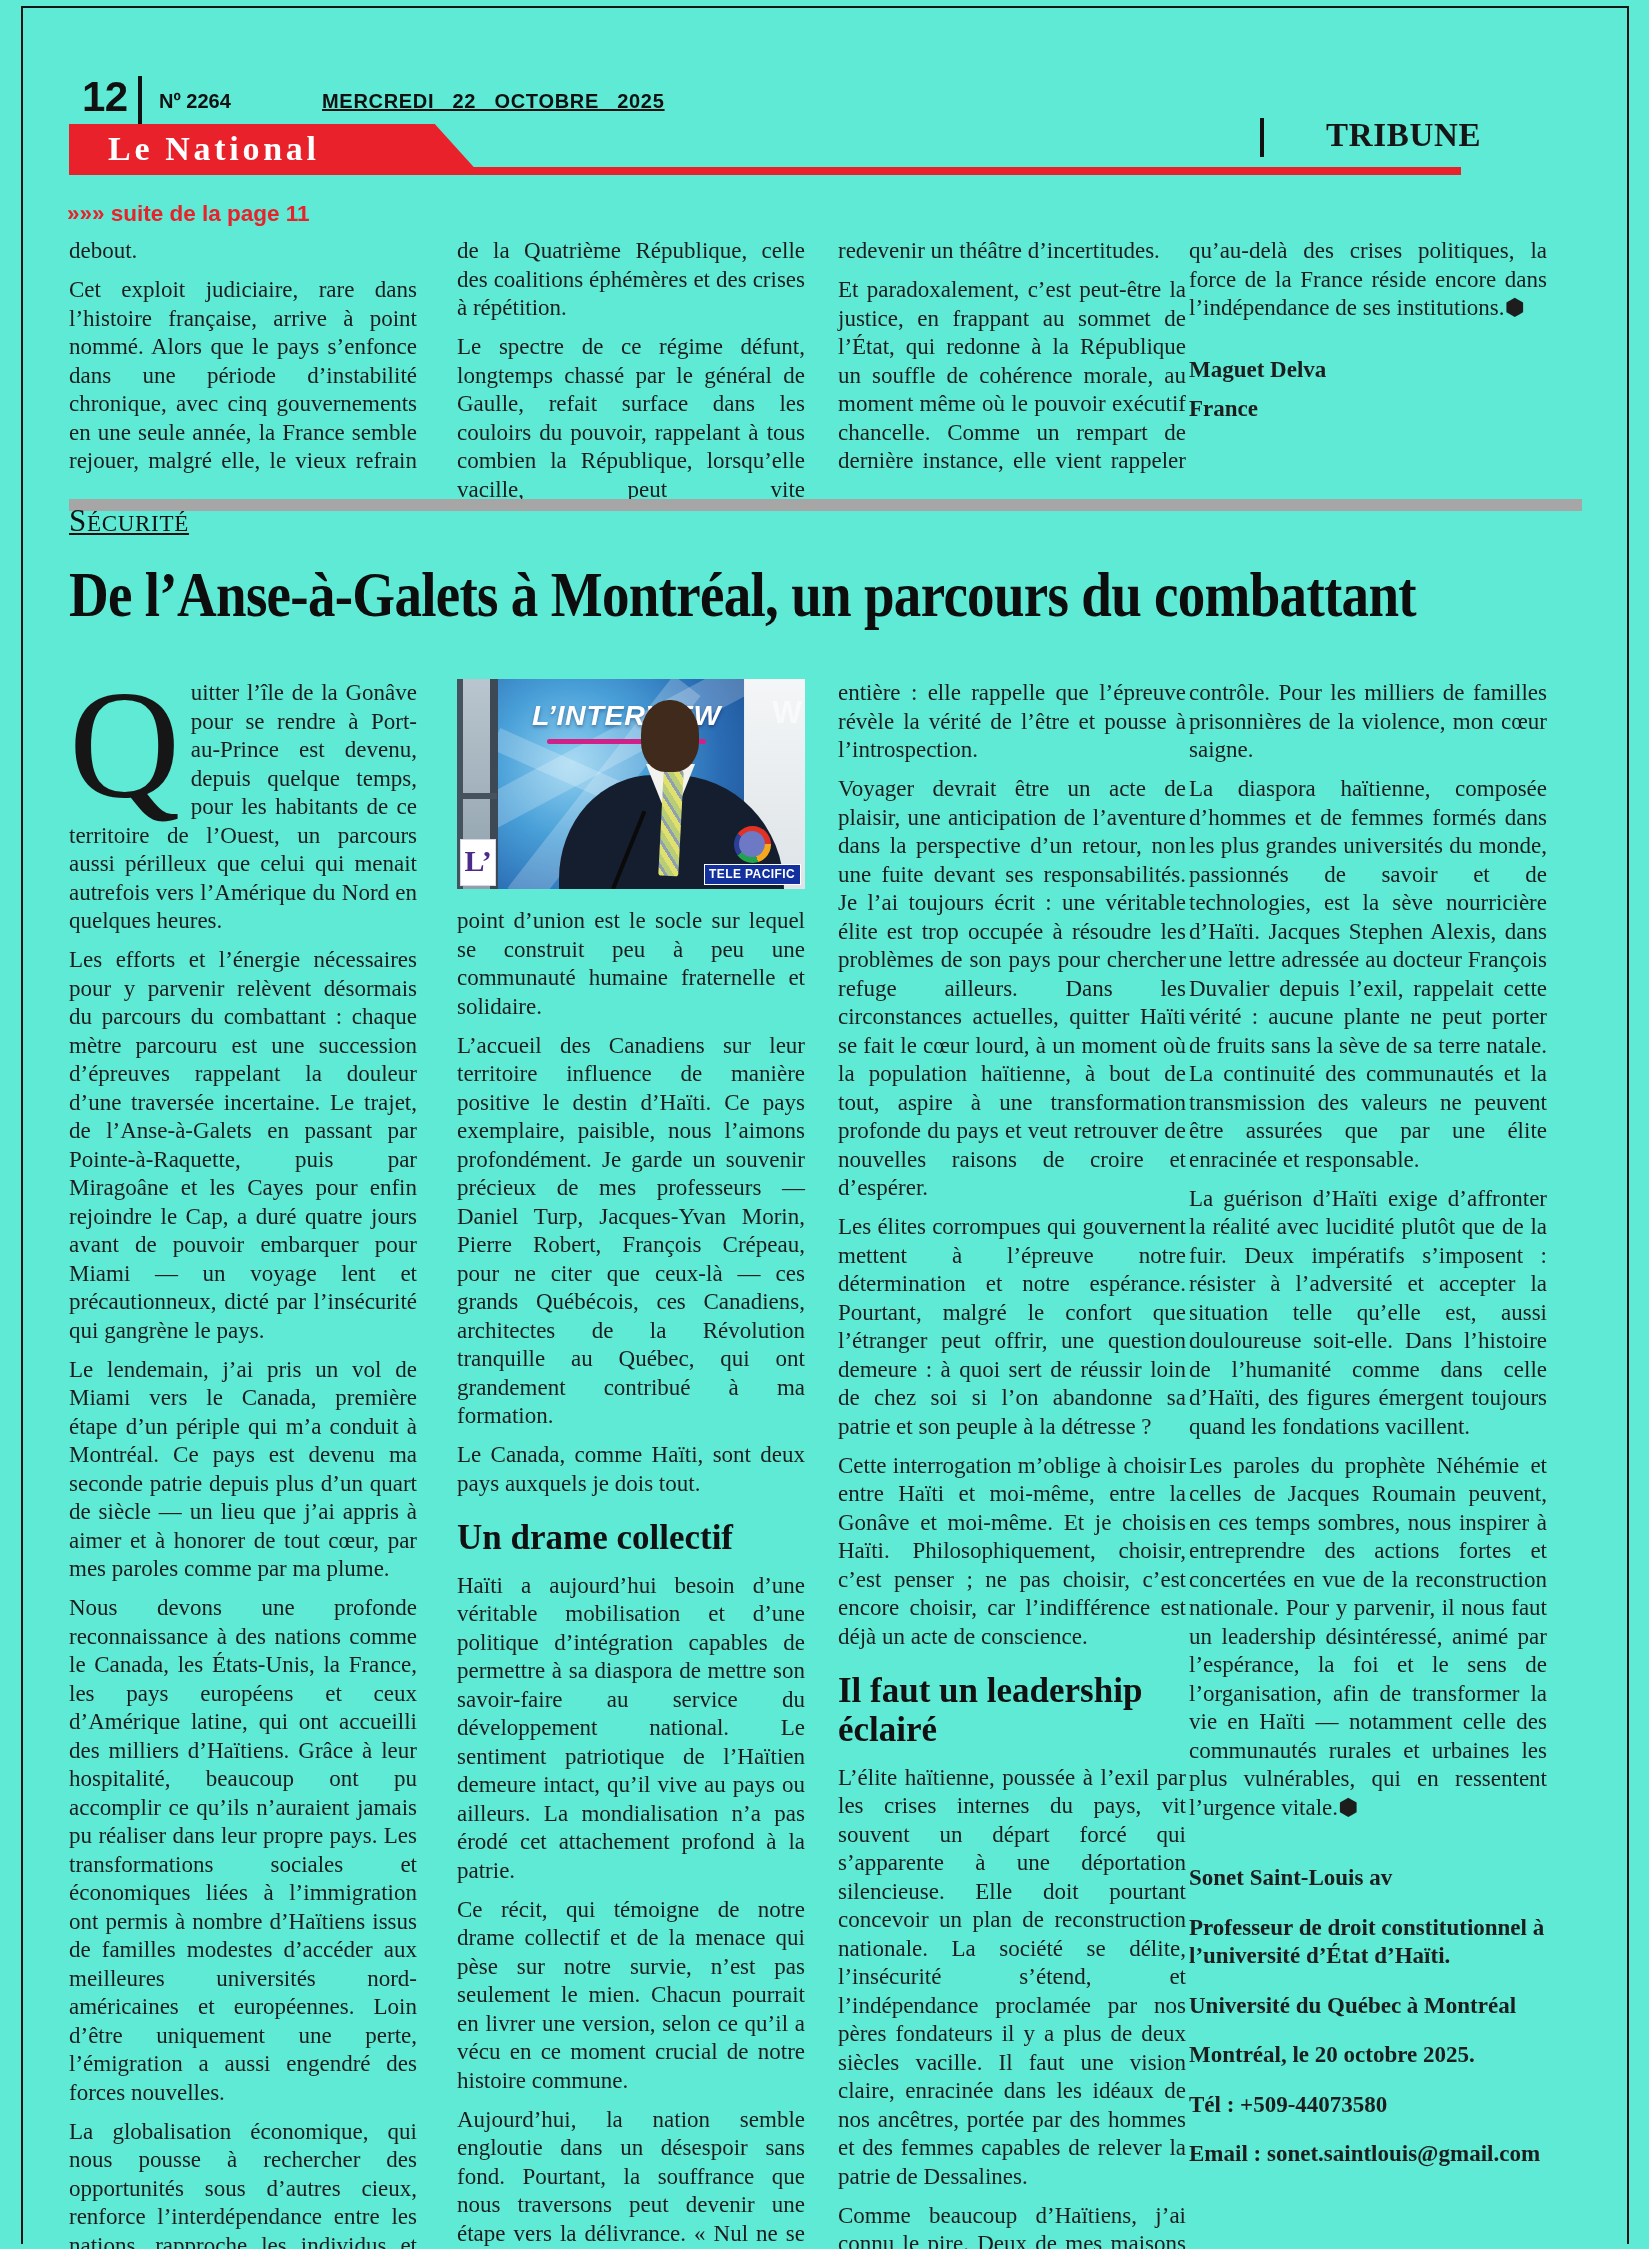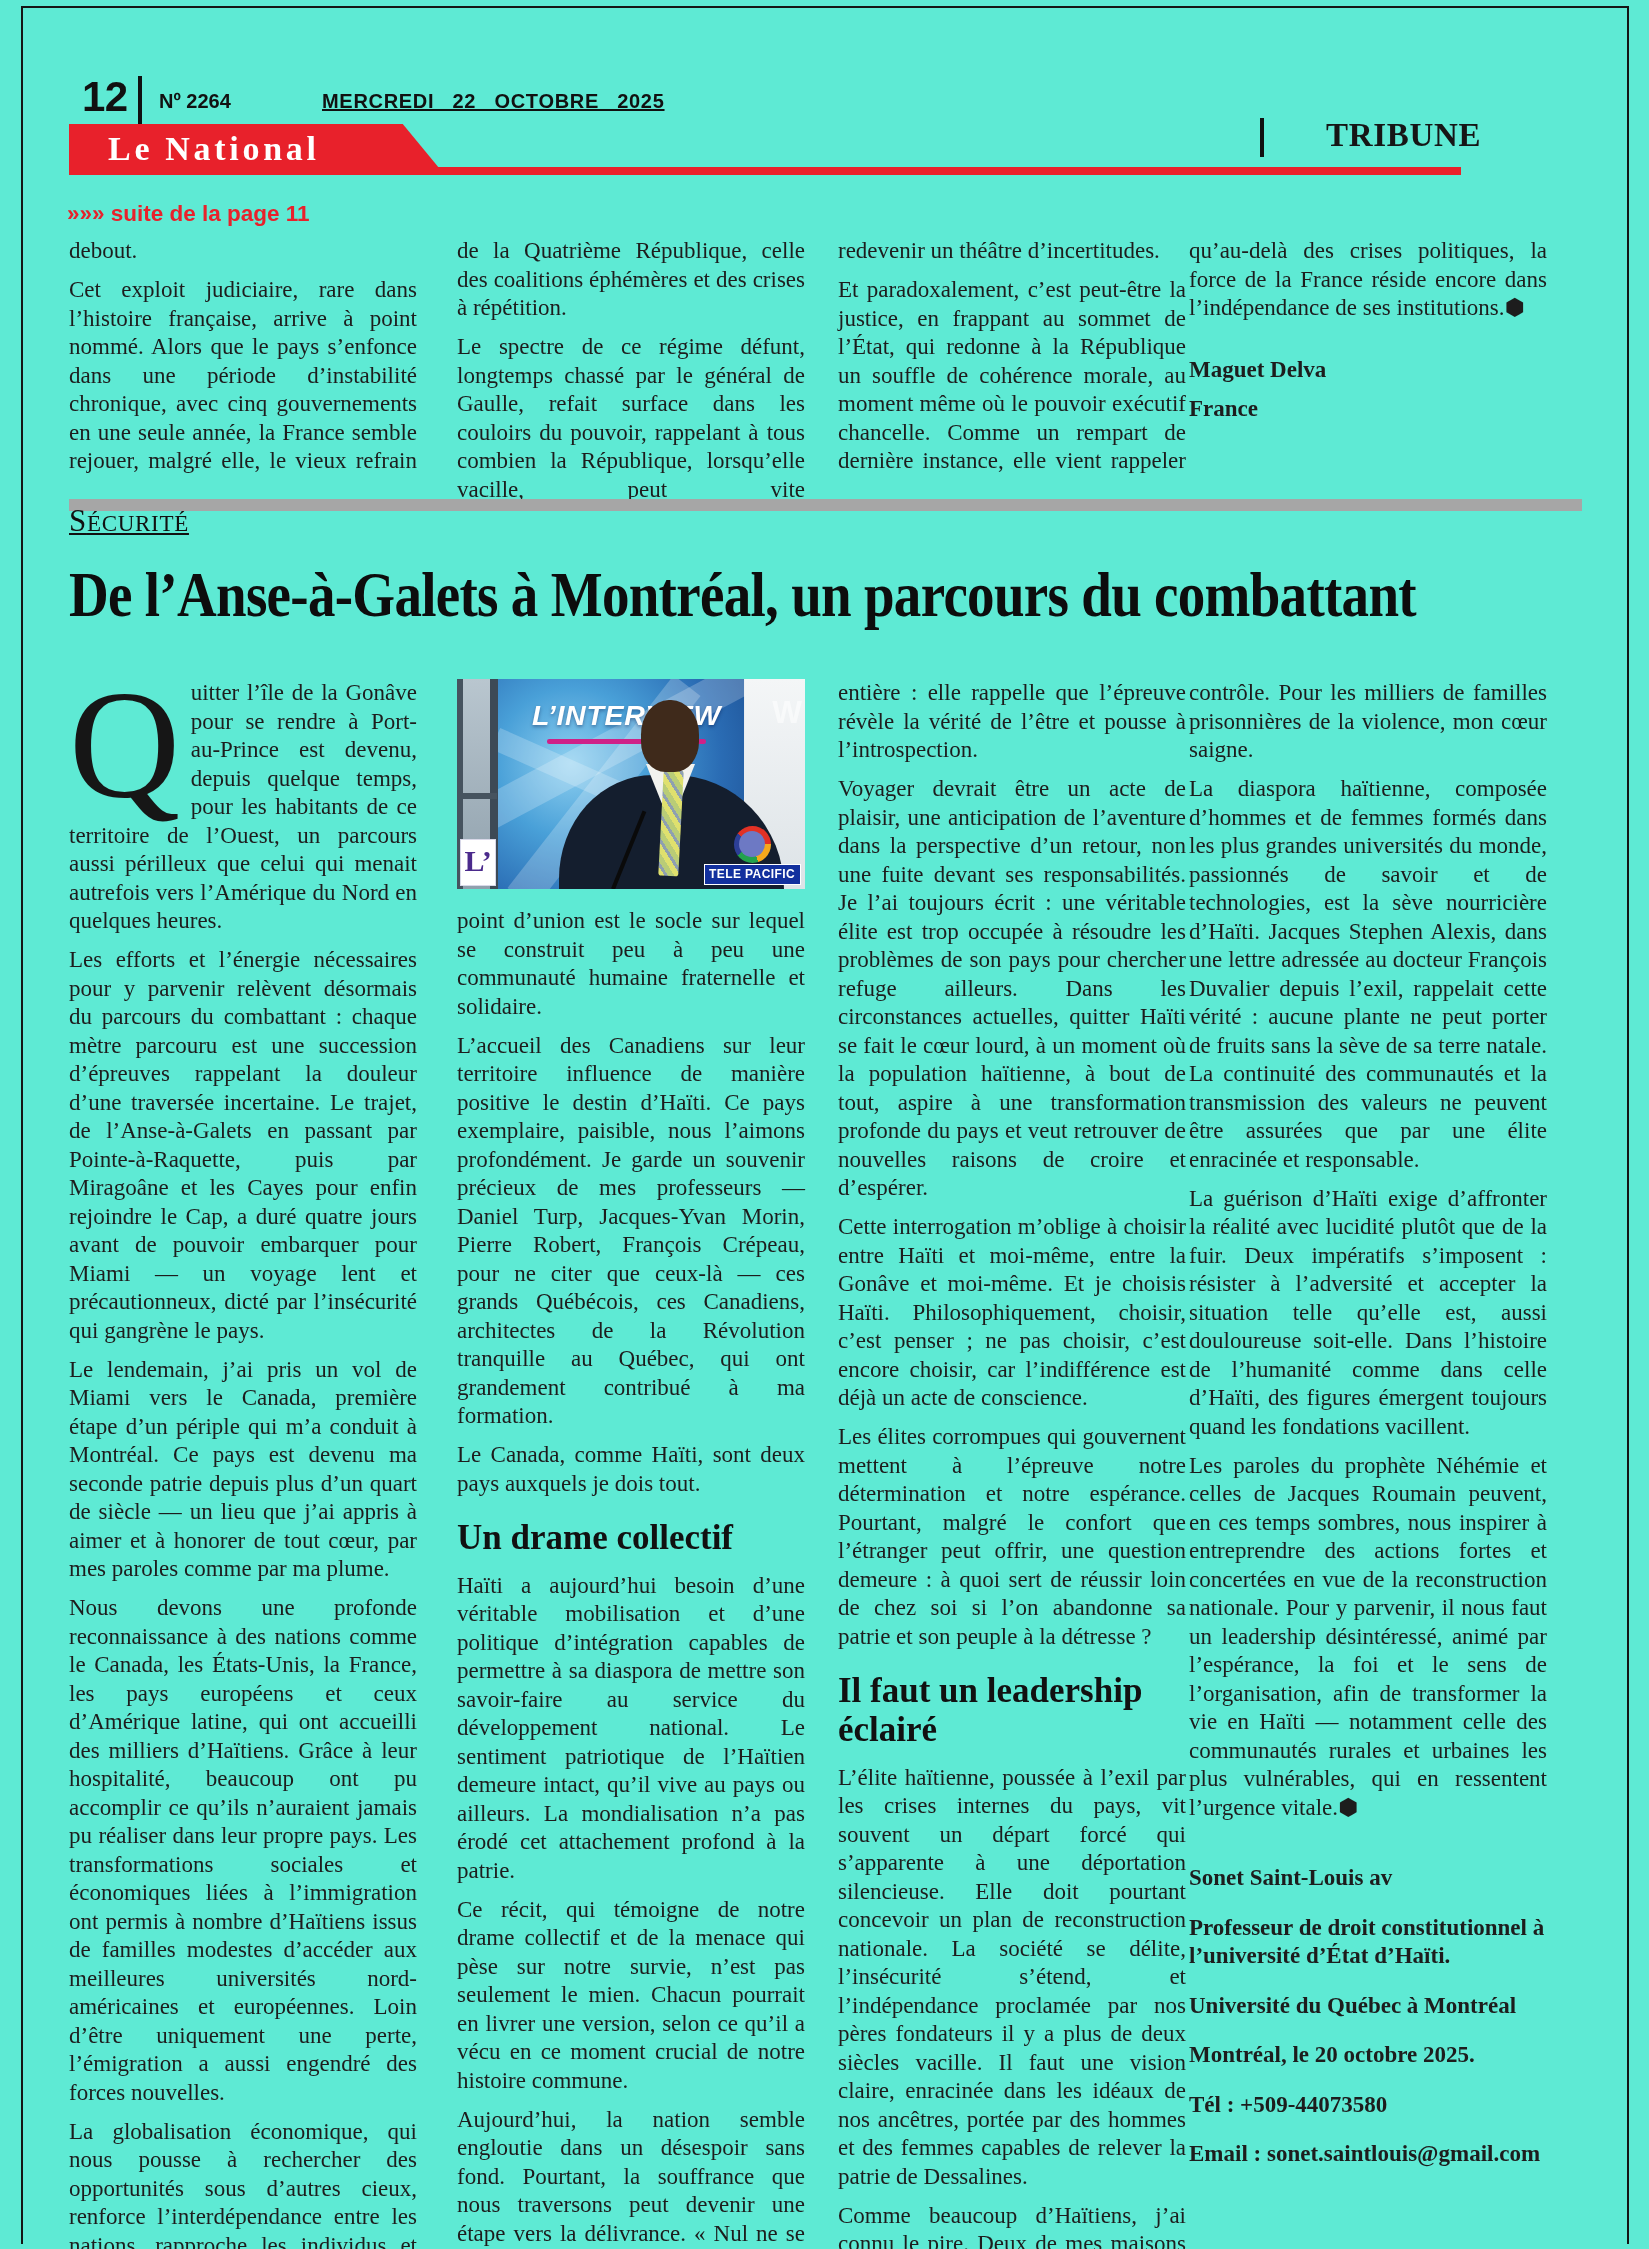--- a/index.html
+++ b/index.html
@@ -14,21 +14,21 @@
   .edge-top   { left:21px;  top:6px; width:1608px; height:1.5px; }
 
   
   .pagenum { position:absolute; left:82px; top:73px; font:700 42px "Liberation Sans",sans-serif; color:#111; letter-spacing:-0.7px; }
   .pn-bar  { position:absolute; left:138px; top:76px; width:3.7px; height:52px; background:#111; }
   .issue   { position:absolute; left:159px; top:90px; font:700 20px "Liberation Sans",sans-serif; color:#111; }
   .edate   { position:absolute; left:322px; top:90px; font:700 20px "Liberation Sans",sans-serif; color:#111; letter-spacing:0.7px; word-spacing:12px;text-decoration:underline; }
   .sec-bar { position:absolute; left:1260px; top:118px; width:3.7px; height:39px; background:#111; }
   .section { position:absolute; left:1326px; top:117px; width:136px; font:700 33px "Liberation Serif",serif; color:#161616; letter-spacing:0.7px; }
   .banner  { position:absolute; left:69px; top:124px; width:375px; height:50px; background:#e8212b;
-             clip-path:polygon(0 0, 89% 0, 100% 100%, 0 100%); }
+             clip-path:polygon(0 0, 89% 0, 100% 100%, 0 100%);padding-left:36px; }
   .brand   { position:absolute; left:39px; top:6px; font:700 34px "Liberation Serif",serif; color:#fff; letter-spacing:3.7px; }
   .redbar  { position:absolute; left:69px; top:167px; width:1392px; height:7.5px; background:#e8212b; }
   .suite   { position:absolute; left:67px; top:201px; font:700 22.5px "Liberation Sans",sans-serif; color:#e8212b; }
 
   
   .col { position:absolute; width:348px; }
   .c1 { left:69px; }  .c2 { left:457px; } .c3 { left:838px; } .c4 { left:1189px; width:358px; }
   .topcol { top:237px; }
   .maincol { top:679px; }
   .col p { font-size:23px; line-height:28.5px; margin:0 0 10.5px 0; text-align:justify; color:#1d1d1d; }
@@ -179,22 +179,22 @@
     <p>Le Canada, comme Haïti, sont deux pays auxquels je dois tout.</p>
     <div class="subhead">Un drame collectif</div>
     <p>Haïti a aujourd’hui besoin d’une véritable mobilisation et d’une politique d’intégration capables de permettre à sa diaspora de mettre son savoir-faire au service du développement national. Le sentiment patriotique de l’Haïtien demeure intact, qu’il vive au pays ou ailleurs. La mondialisation n’a pas érodé cet attachement profond à la patrie.</p>
     <p>Ce récit, qui témoigne de notre drame collectif et de la menace qui pèse sur notre survie, n’est pas seulement le mien. Chacun pourrait en livrer une version, selon ce qu’il a vécu en ce moment crucial de notre histoire commune.</p>
     <p class="cont">Aujourd’hui, la nation semble engloutie dans un désespoir sans fond. Pourtant, la souffrance que nous traversons peut devenir une étape vers la délivrance. « Nul ne se connaît tant qu’il n’a pas souffert. » Cette phrase d’Alfred de Musset, extraite de La Nuit d’octobre, pourrait s’appliquer à une nation</p>
   </div>
 
   <div class="col c3 maincol">
     <p>entière : elle rappelle que l’épreuve révèle la vérité de l’être et pousse à l’introspection.</p>
     <p>Voyager devrait être un acte de plaisir, une anticipation de l’aventure dans la perspective d’un retour, non une fuite devant ses responsabilités. Je l’ai toujours écrit : une véritable élite est trop occupée à résoudre les problèmes de son pays pour chercher refuge ailleurs. Dans les circonstances actuelles, quitter Haïti se fait le cœur lourd, à un moment où la population haïtienne, à bout de tout, aspire à une transformation profonde du pays et veut retrouver de nouvelles raisons de croire et d’espérer.</p>
+    <p>Les élites corrompues qui gouvernent mettent à l’épreuve notre détermination et notre espérance. Pourtant, malgré le confort que l’étranger peut offrir, une question demeure : à quoi sert de réussir loin de chez soi si l’on abandonne sa patrie et son peuple à la détresse ?</p>
     <p>Cette interrogation m’oblige à choisir entre Haïti et moi-même, entre la Gonâve et moi-même. Et je choisis Haïti. Philosophiquement, choisir, c’est penser ; ne pas choisir, c’est encore choisir, car l’indifférence est déjà un acte de conscience.</p>
-    <p>Les élites corrompues qui gouvernent mettent à l’épreuve notre détermination et notre espérance. Pourtant, malgré le confort que l’étranger peut offrir, une question demeure : à quoi sert de réussir loin de chez soi si l’on abandonne sa patrie et son peuple à la détresse ?</p>
     <div class="subhead">Il faut un leadership éclairé</div>
     <p>L’élite haïtienne, poussée à l’exil par les crises internes du pays, vit souvent un départ forcé qui s’apparente à une déportation silencieuse. Elle doit pourtant concevoir un plan de reconstruction nationale. La société se délite, l’insécurité s’étend, et l’indépendance proclamée par nos pères fondateurs il y a plus de deux siècles vacille. Il faut une vision claire, enracinée dans les idéaux de nos ancêtres, portée par des hommes et des femmes capables de relever la patrie de Dessalines.</p>
     <p class="cont">Comme beaucoup d’Haïtiens, j’ai connu le pire. Deux de mes maisons ont été confisquées par des gangs criminels. Celle où j’habitais, à Marin, dans la Plaine, est désormais sous leur</p>
   </div>
 
   <div class="col c4 maincol">
     <p>contrôle. Pour les milliers de familles prisonnières de la violence, mon cœur saigne.</p>
     <p>La diaspora haïtienne, composée d’hommes et de femmes formés dans les plus grandes universités du monde, passionnés de savoir et de technologies, est la sève nourricière d’Haïti. Jacques Stephen Alexis, dans une lettre adressée au docteur François Duvalier depuis l’exil, rappelait cette vérité : aucune plante ne peut porter de fruits sans la sève de sa terre natale. La continuité des communautés et la transmission des valeurs ne peuvent être assurées que par une élite enracinée et responsable.</p>
     <p>La guérison d’Haïti exige d’affronter la réalité avec lucidité plutôt que de la fuir. Deux impératifs s’imposent : résister à l’adversité et accepter la situation telle qu’elle est, aussi douloureuse soit-elle. Dans l’histoire de l’humanité comme dans celle d’Haïti, des figures émergent toujours quand les fondations vacillent.</p>
     <p>Les paroles du prophète Néhémie et celles de Jacques Roumain peuvent, en ces temps sombres, nous inspirer à entreprendre des actions fortes et concertées en vue de la reconstruction nationale. Pour y parvenir, il nous faut un leadership désintéressé, animé par l’espérance, la foi et le sens de l’organisation, afin de transformer la vie en Haïti — notamment celle des communautés rurales et urbaines les plus vulnérables, qui en ressentent l’urgence vitale.⬢</p>

